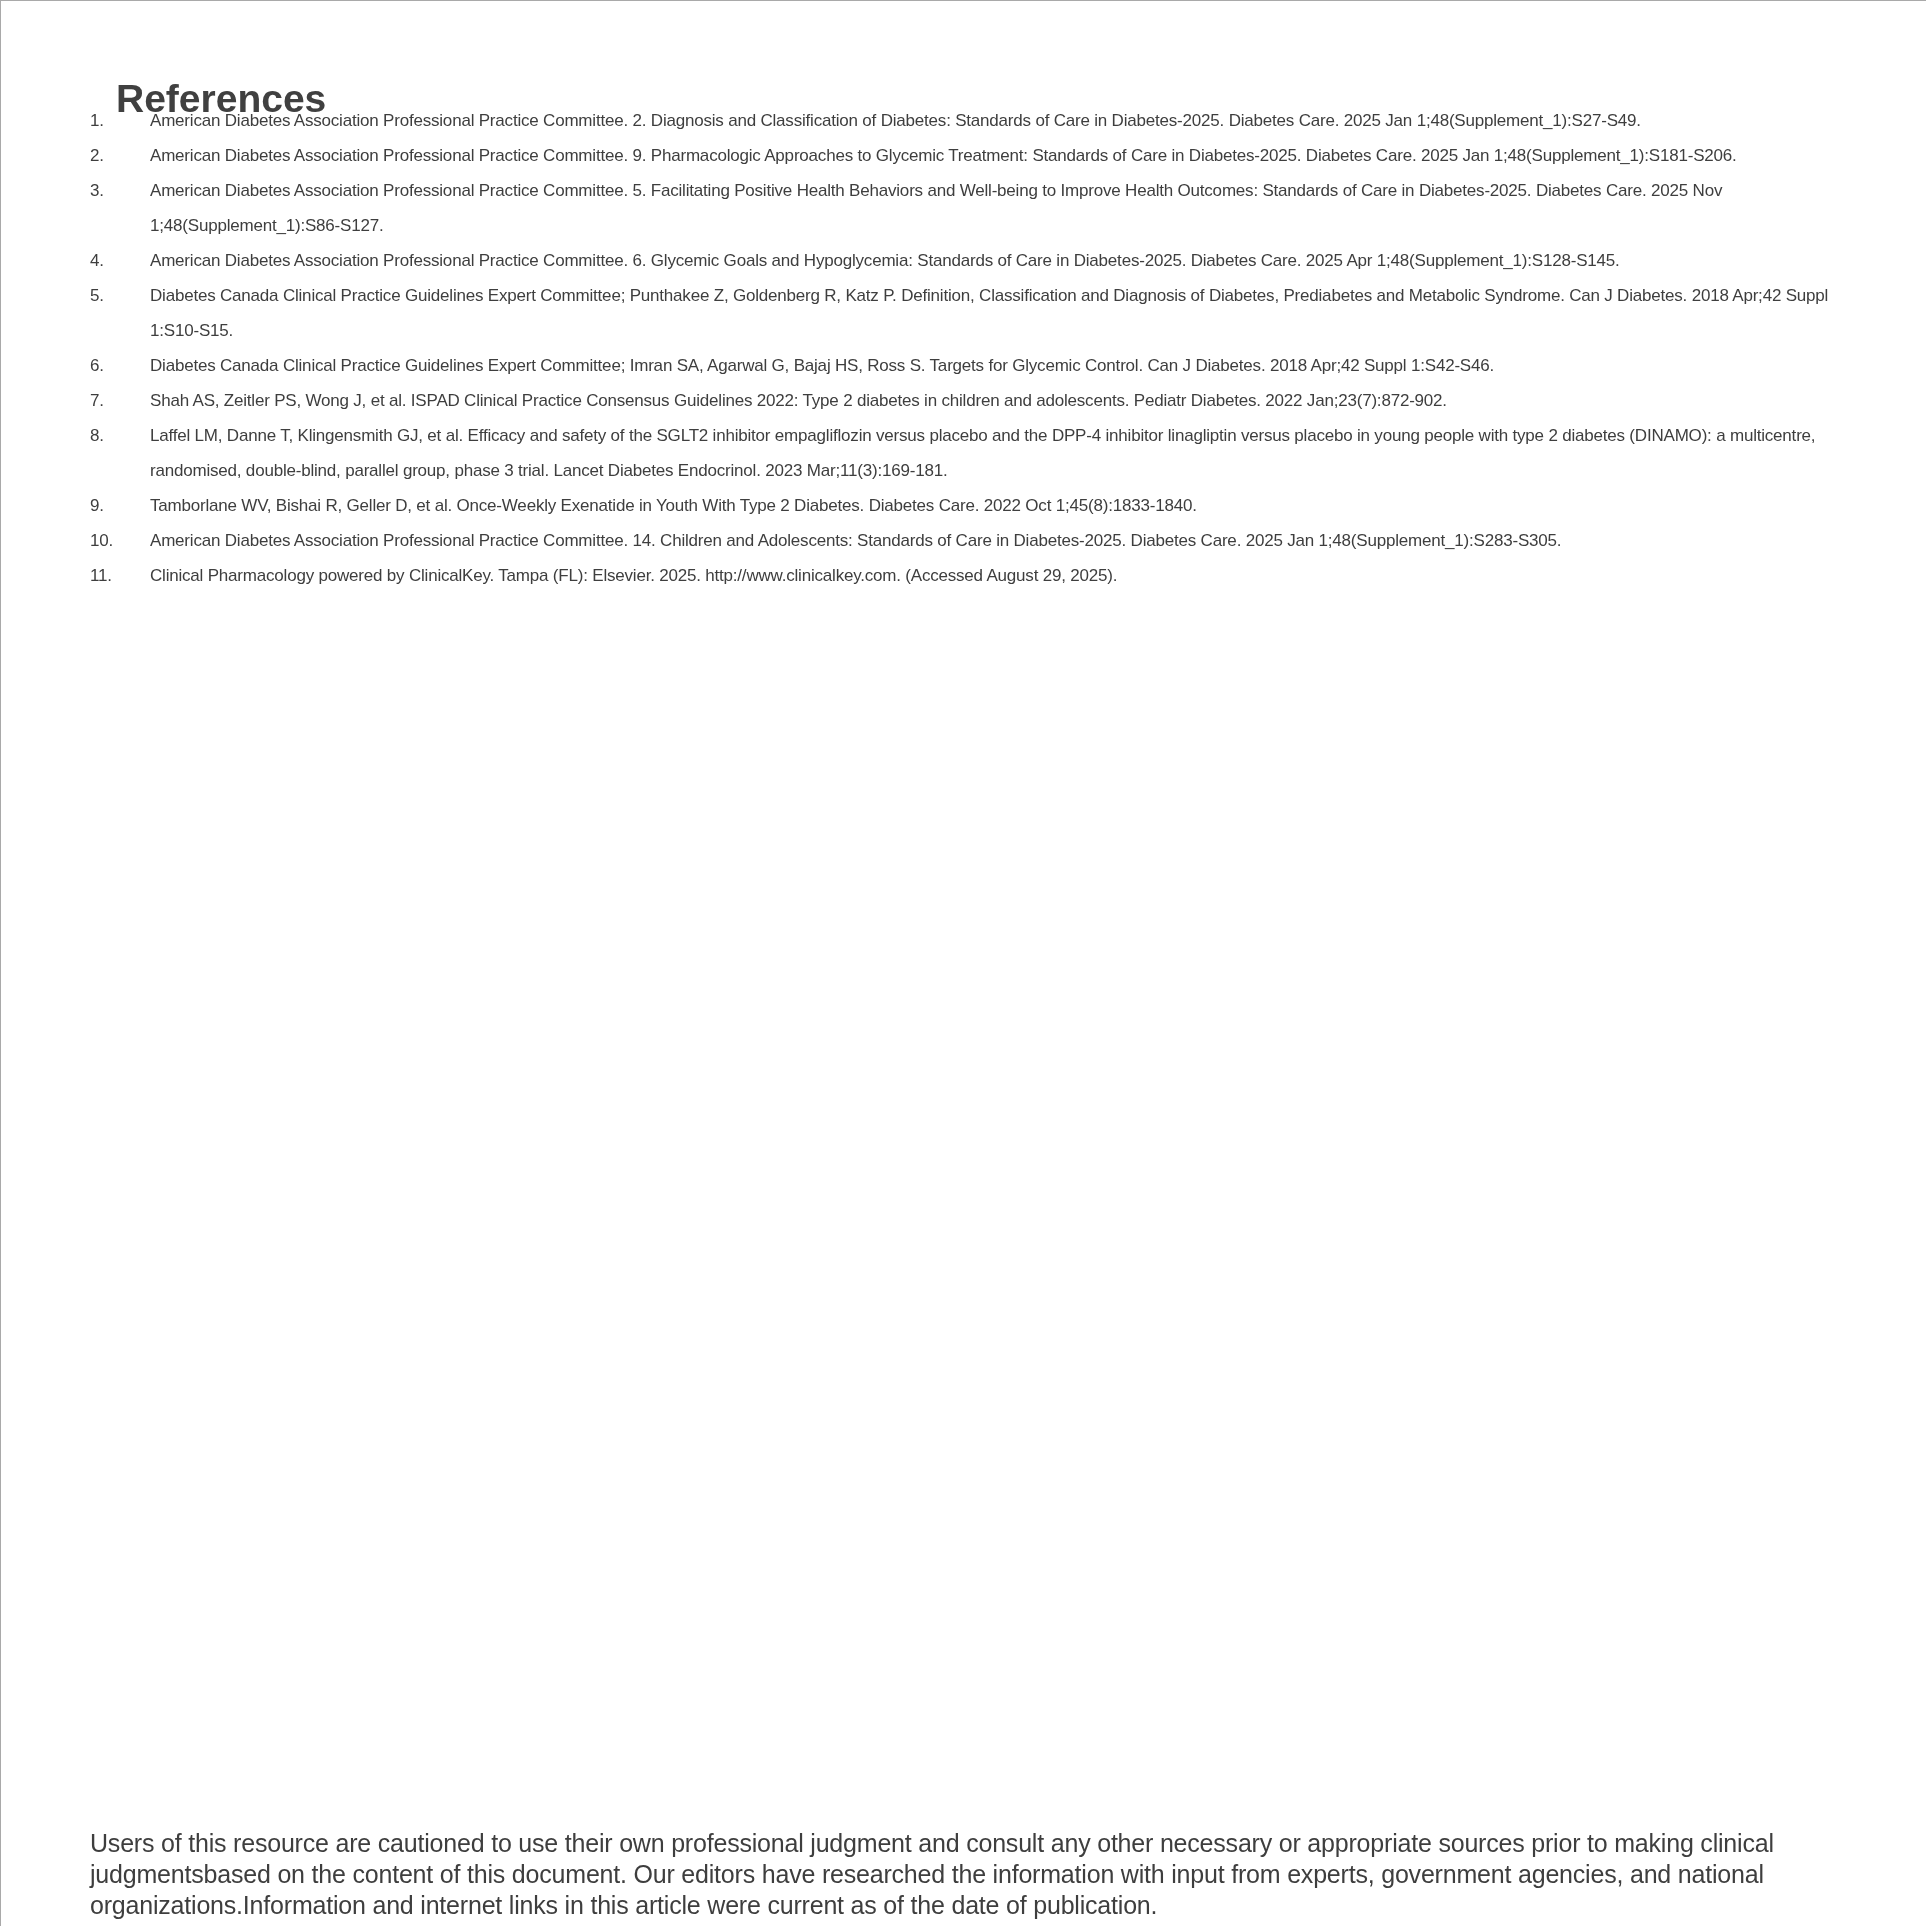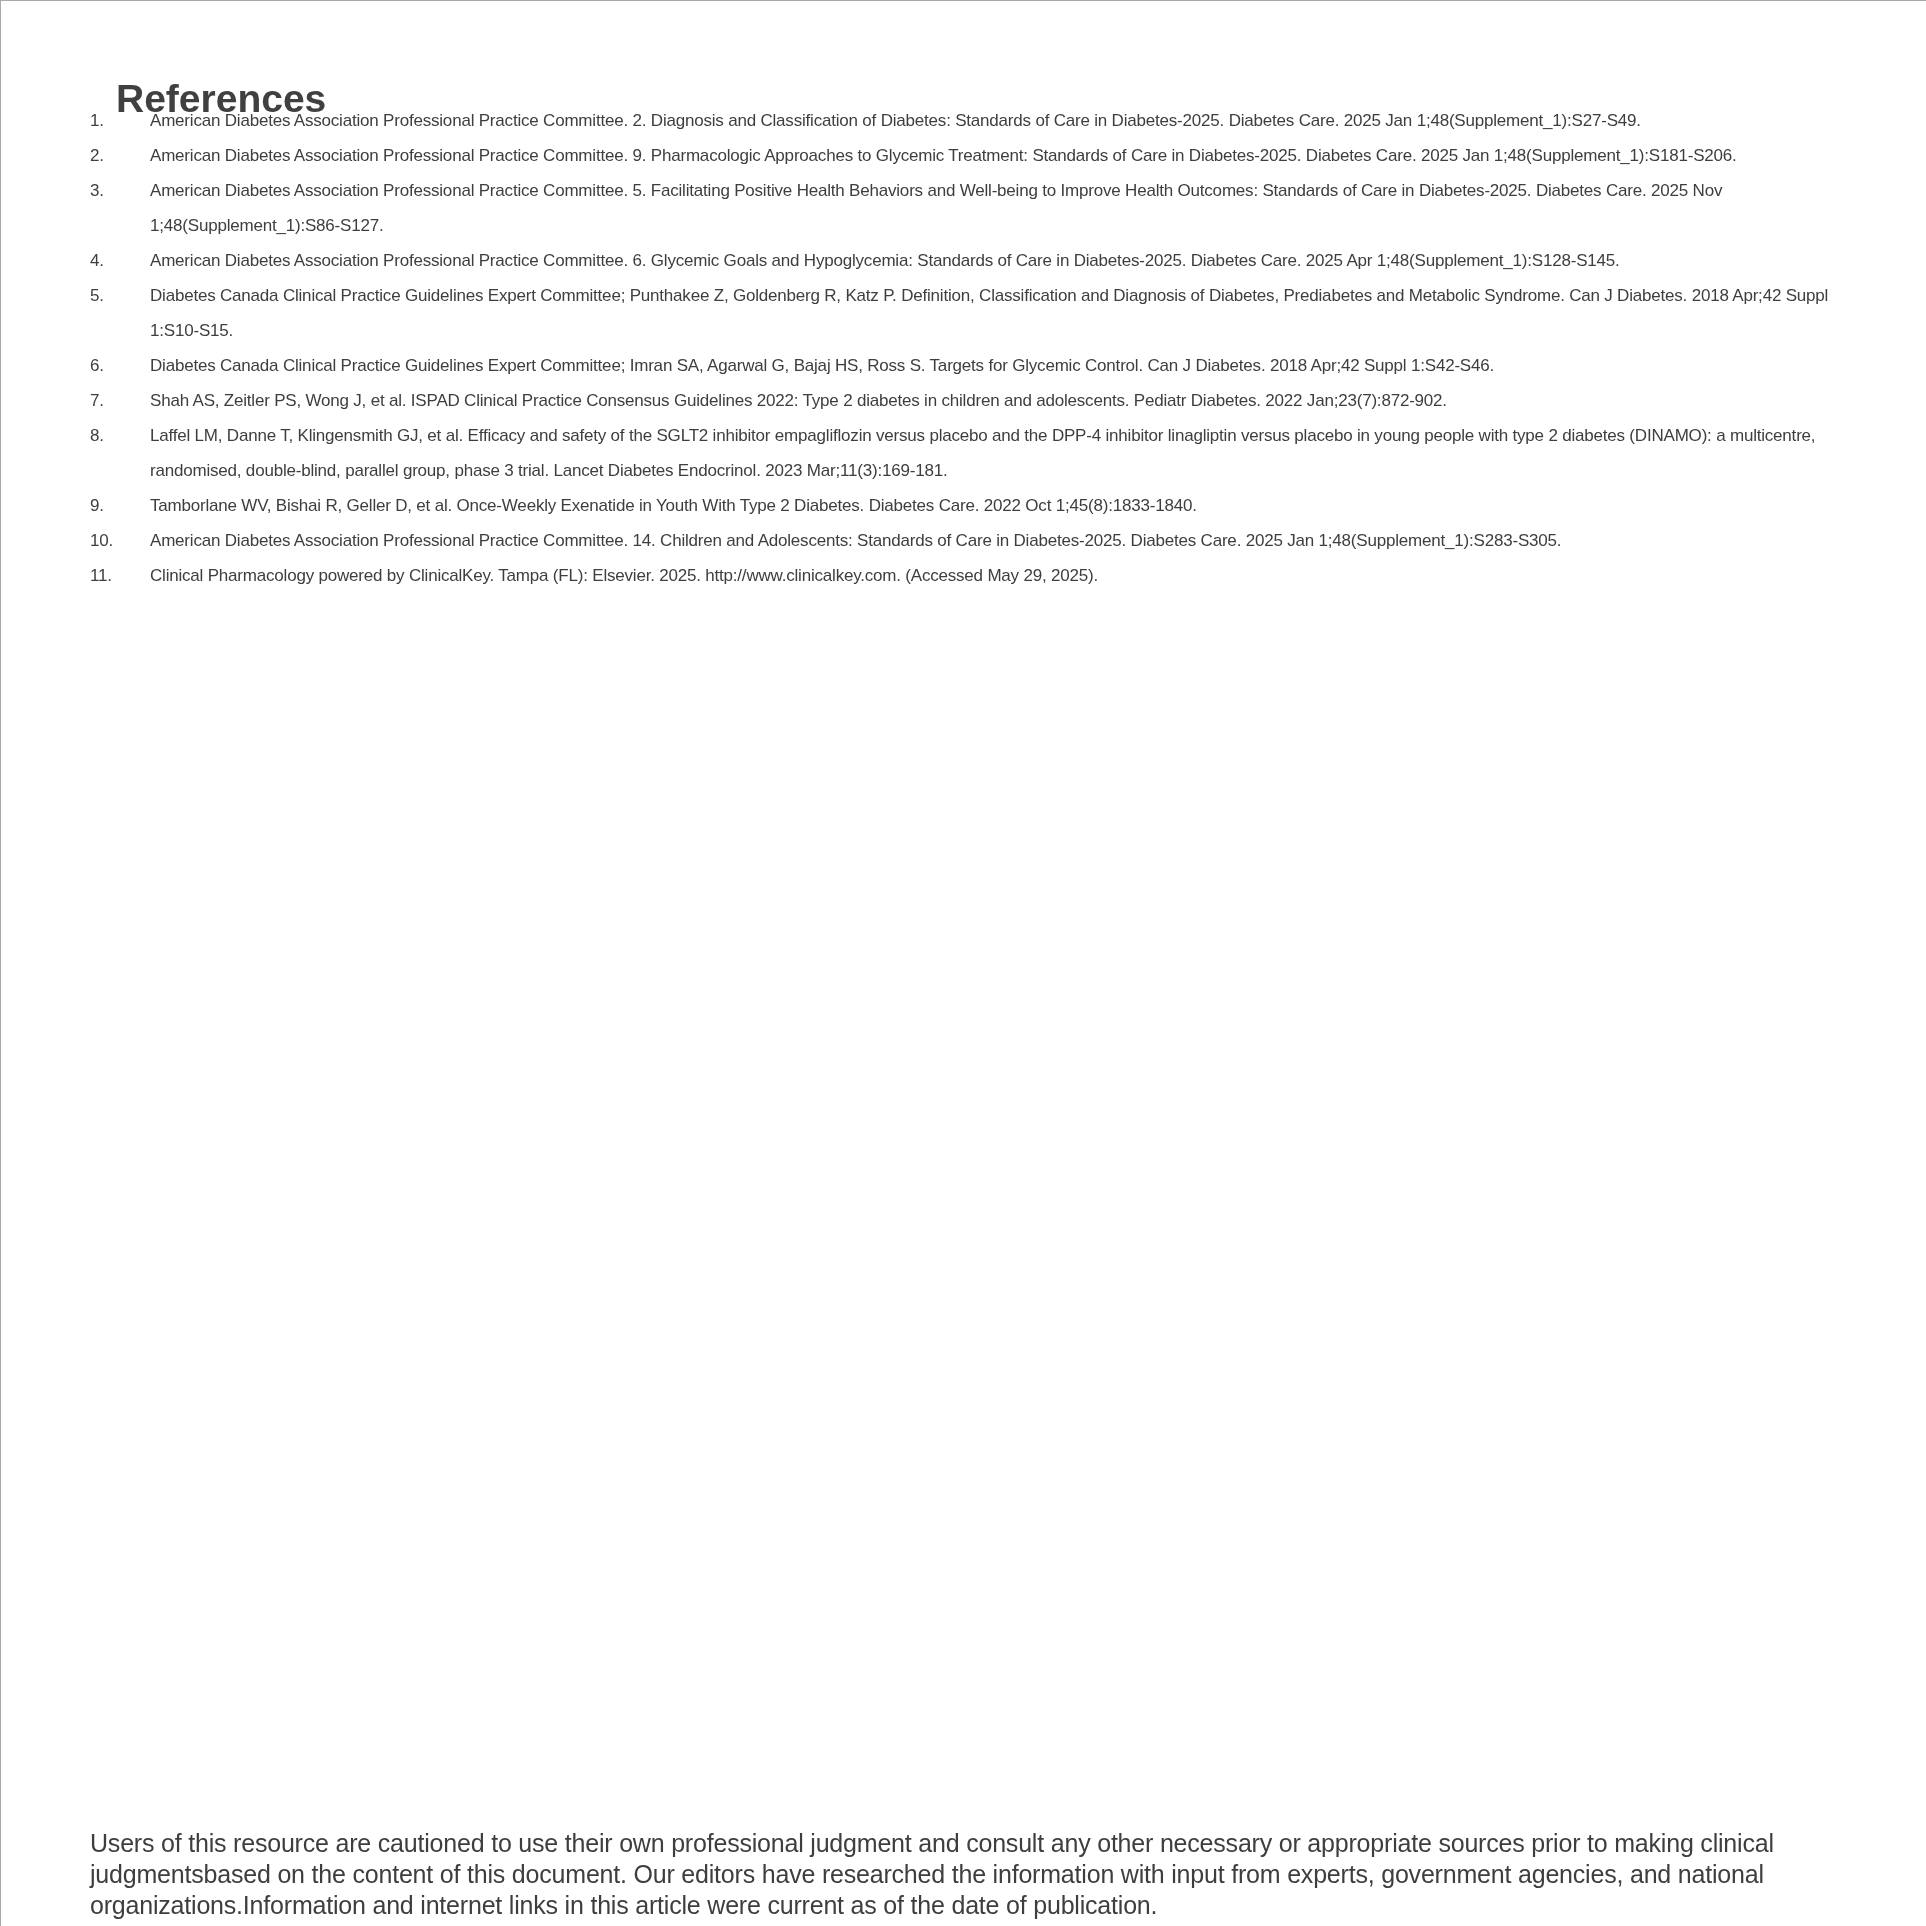--- a/index.html
+++ b/index.html
@@ -77,19 +77,19 @@
     <li>American Diabetes Association Professional Practice Committee. 2. Diagnosis and Classification of Diabetes: Standards of Care in Diabetes-2025. Diabetes Care. 2025 Jan 1;48(Supplement_1):S27-S49.</li>
     <li>American Diabetes Association Professional Practice Committee. 9. Pharmacologic Approaches to Glycemic Treatment: Standards of Care in Diabetes-2025. Diabetes Care. 2025 Jan 1;48(Supplement_1):S181-S206.</li>
     <li>American Diabetes Association Professional Practice Committee. 5. Facilitating Positive Health Behaviors and Well-being to Improve Health Outcomes: Standards of Care in Diabetes-2025. Diabetes Care. 2025 Nov 1;48(Supplement_1):S86-S127.</li>
     <li>American Diabetes Association Professional Practice Committee. 6. Glycemic Goals and Hypoglycemia: Standards of Care in Diabetes-2025. Diabetes Care. 2025 Apr 1;48(Supplement_1):S128-S145.</li>
     <li>Diabetes Canada Clinical Practice Guidelines Expert Committee; Punthakee Z, Goldenberg R, Katz P. Definition, Classification and Diagnosis of Diabetes, Prediabetes and Metabolic Syndrome. Can J Diabetes. 2018 Apr;42 Suppl 1:S10-S15.</li>
     <li>Diabetes Canada Clinical Practice Guidelines Expert Committee; Imran SA, Agarwal G, Bajaj HS, Ross S. Targets for Glycemic Control. Can J Diabetes. 2018 Apr;42 Suppl 1:S42-S46.</li>
     <li>Shah AS, Zeitler PS, Wong J, et al. ISPAD Clinical Practice Consensus Guidelines 2022: Type 2 diabetes in children and adolescents. Pediatr Diabetes. 2022 Jan;23(7):872-902.</li>
     <li>Laffel LM, Danne T, Klingensmith GJ, et al. Efficacy and safety of the SGLT2 inhibitor empagliflozin versus placebo and the DPP-4 inhibitor linagliptin versus placebo in young people with type 2 diabetes (DINAMO): a multicentre, randomised, double-blind, parallel group, phase 3 trial. Lancet Diabetes Endocrinol. 2023 Mar;11(3):169-181.</li>
     <li>Tamborlane WV, Bishai R, Geller D, et al. Once-Weekly Exenatide in Youth With Type 2 Diabetes. Diabetes Care. 2022 Oct 1;45(8):1833-1840.</li>
     <li>American Diabetes Association Professional Practice Committee. 14. Children and Adolescents: Standards of Care in Diabetes-2025. Diabetes Care. 2025 Jan 1;48(Supplement_1):S283-S305.</li>
-    <li>Clinical Pharmacology powered by ClinicalKey. Tampa (FL): Elsevier. 2025. http://www.clinicalkey.com. (Accessed May 29, 2025).</li>
+    <li>Clinical Pharmacology powered by ClinicalKey. Tampa (FL): Elsevier. 2025. http://www.clinicalkey.com. (Accessed August 29, 2025).</li>
   </ol>
 
   <p class="disclaimer">Users of this resource are cautioned to use their own professional judgment and consult any other necessary or appropriate sources prior to making clinical judgmentsbased on the content of this document. Our editors have researched the information with input from experts, government agencies, and national organizations.Information and internet links in this article were current as of the date of publication.</p>
 
 </div>
 
 
 </body></html>

